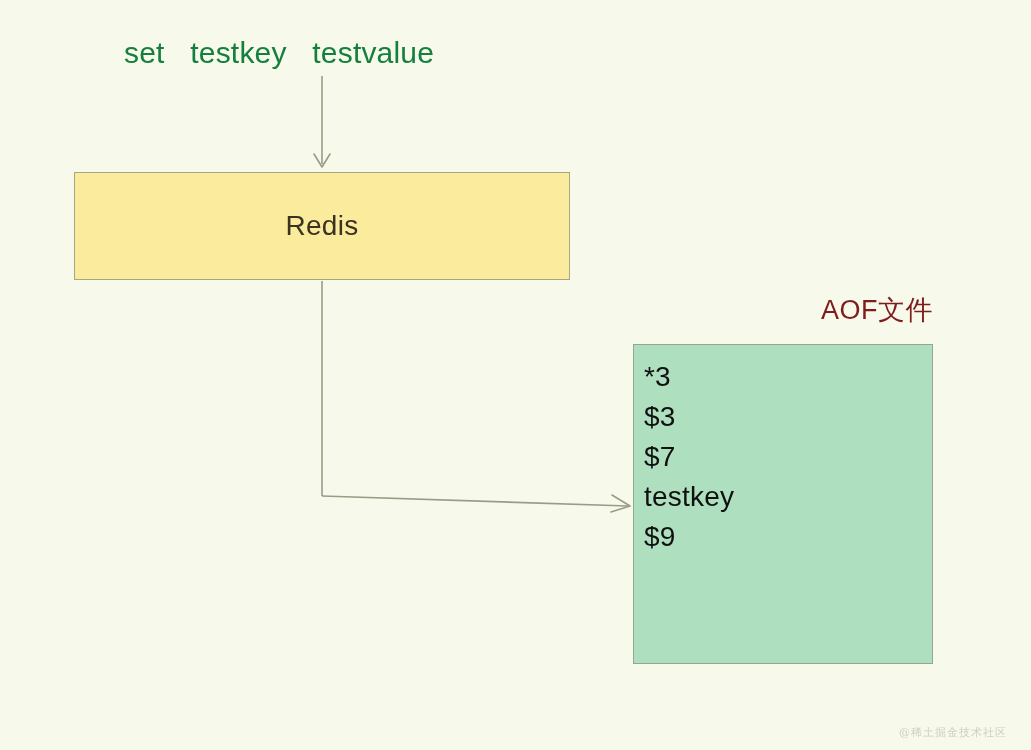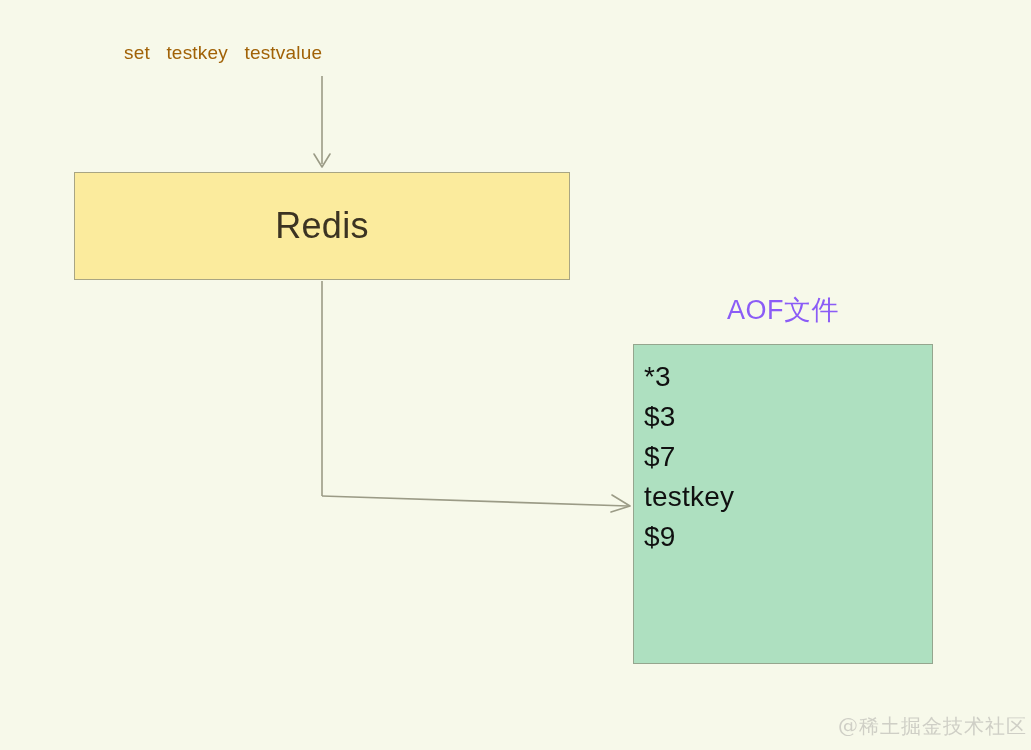--- a/index.html
+++ b/index.html
@@ -20,54 +20,54 @@
     top: 0;
     width: 1031px;
     height: 750px;
   }
   .abs { position: absolute; }
 
   
   #command-text {
     left: 124px;
     top: 33px;
-    font-size: 19px;
-    color: #a16207;
+    font-size: 30px;
+    color: #15803d;
     letter-spacing: 0.2px;
     white-space: pre;
     line-height: 40px;
   }
 
   
   #redis-node {
     left: 74px;
     top: 172px;
     width: 496px;
     height: 108px;
     background: #fbeb9d;
     border: 1.6px solid #a8a583;
     box-sizing: border-box;
     display: flex;
     align-items: center;
     justify-content: center;
   }
   #redis-label {
-    font-size: 36px;
+    font-size: 28px;
     color: #3b3322;
     letter-spacing: 0.3px;
   }
 
   
   #aof-title {
     left: 633px;
     top: 292px;
     width: 300px;
-    text-align: center;
+    text-align: right;
     font-size: 27px;
-    color: #8b5cf6;
+    color: #7f1d1d;
     letter-spacing: 0.5px;
   }
 
   
   #aof-node {
     left: 633px;
     top: 344px;
     width: 300px;
     height: 320px;
     background: #aee0c0;
@@ -83,23 +83,23 @@
   .aof-line {
     font-size: 28px;
     line-height: 40px;
     color: #101010;
     white-space: pre;
     letter-spacing: 0.2px;
   }
 
   
   #watermark {
-    right: 4px;
+    right: 24px;
     bottom: 10px;
-    font-size: 20px;
+    font-size: 11px;
     color: #cfcfc6;
     font-family: "DejaVu Serif", serif;
     letter-spacing: 1px;
     margin-top: 32px;
   }
 
   svg#edges {
     position: absolute;
     left: 0;
     top: 0;

